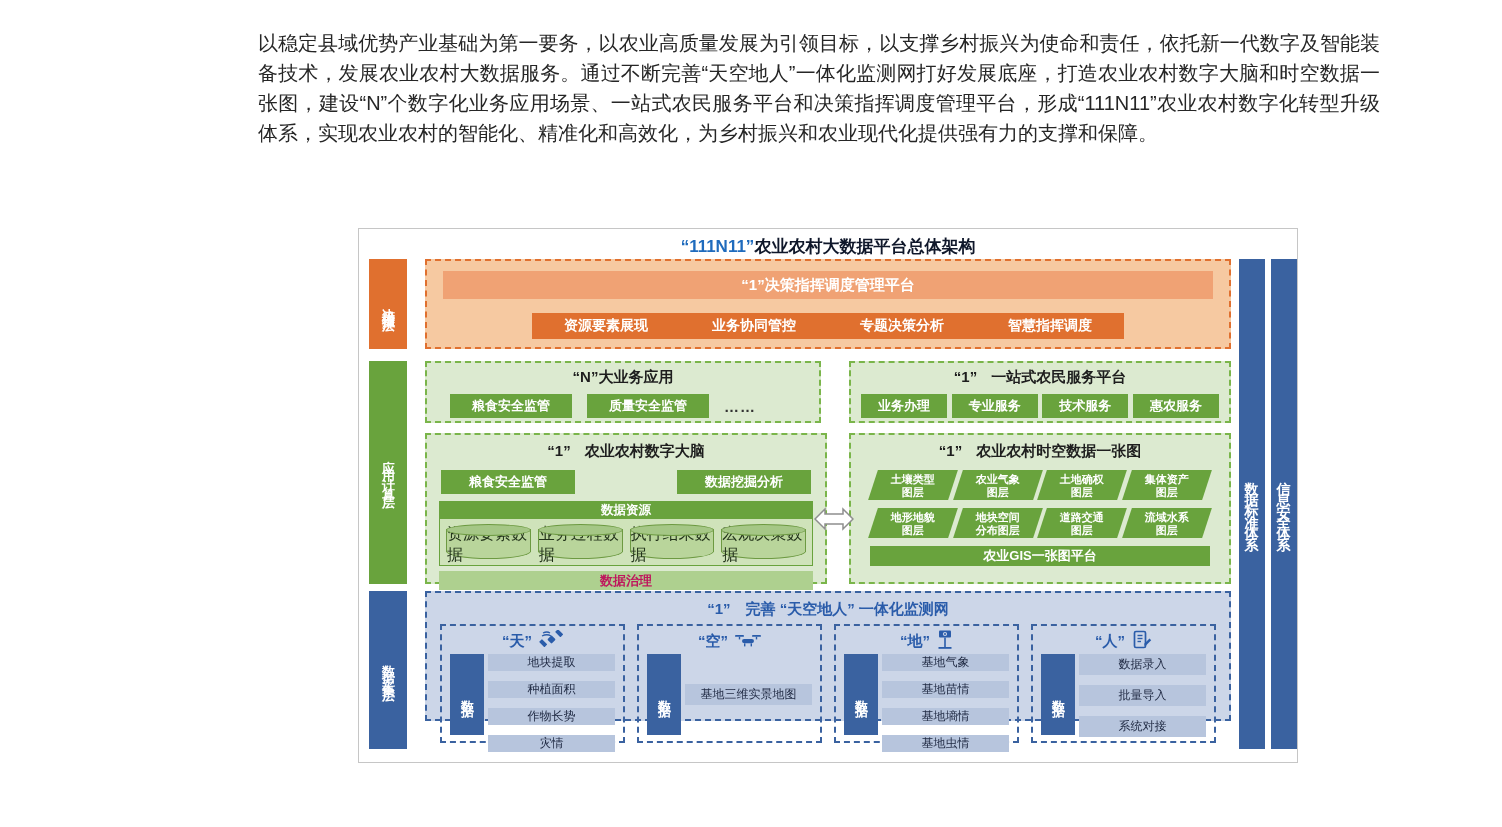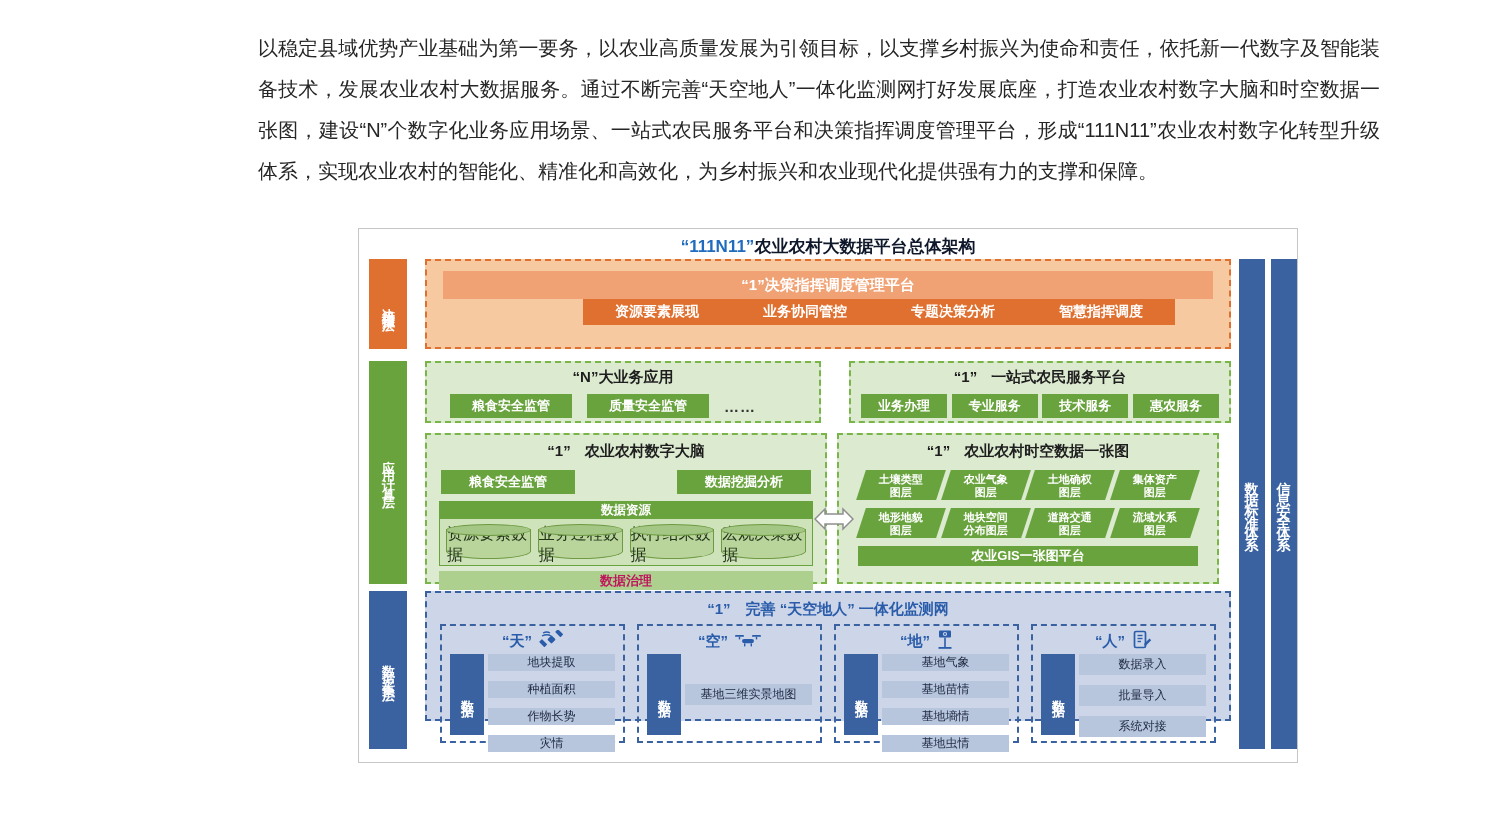--- a/index.html
+++ b/index.html
@@ -6,21 +6,21 @@
     --orange-dark:#e0702f; --orange-mid:#f0a274; --orange-light:#f6c9a1;
     --green-main:#69a33d; --green-border:#7ab54a; --green-light:#dcead0; --green-gov:#aed08f;
     --cyl-fill:#b9d59b; --cyl-top:#a5c786; --cyl-border:#6d9a42;
     --blue-dark:#3a62a0; --blue-light:#ccd6e8; --blue-row:#b7c5dd; --blue-title:#2a5caa;
     --title-blue:#1a5fae;
   }
   *{margin:0;padding:0;box-sizing:border-box;}
   body{background:#fff;font-family:"Liberation Sans","DejaVu Sans",sans-serif;}
   .page{position:relative;width:1502px;height:827px;background:#fff;overflow:hidden;}
 
-  .intro{position:absolute;left:258px;top:28px;width:1122px;font-size:20px;line-height:41px;color:#262626;text-align:justify;}
+  .intro{position:absolute;left:258px;top:28px;width:1122px;font-size:20px;line-height:30px;color:#262626;text-align:justify;}
 
   .diagram{position:absolute;left:358px;top:228px;width:940px;height:535px;border:1px solid #c6c6c6;background:#fff;}
   .dg-title{position:absolute;top:6px;left:0;width:100%;text-align:center;font-size:17px;font-weight:bold;}
   .t-q{color:#1f6bbd;} .t-r{color:#0f172a;}
 
   .vtext{writing-mode:vertical-rl;text-orientation:upright;}
 
   .side-label{position:absolute;left:10px;width:38px;display:flex;align-items:center;justify-content:center;color:#fff;font-weight:bold;font-size:13px;}
   .sl-decision{top:30px;height:90px;background:var(--orange-dark);}
   .sl-decision .vtext{letter-spacing:3px;}
@@ -30,21 +30,21 @@
   .sl-coll .vtext{letter-spacing:6px;}
 
   .right-bar{position:absolute;top:30px;height:490px;background:var(--blue-dark);color:#fff;font-weight:bold;font-size:14px;display:flex;align-items:center;justify-content:center;}
   .right-bar .vtext{letter-spacing:11px;}
   .rb-standard{left:880px;width:26px;}
   .rb-security{left:912px;width:26px;}
 
   
   .sec-decision{position:absolute;left:66px;top:30px;width:806px;height:90px;background:var(--orange-light);border:2px dashed var(--orange-dark);padding:10px 16px 0;}
   .od-band{height:28px;background:var(--orange-mid);color:#fff;font-weight:bold;font-size:15px;display:flex;align-items:center;justify-content:center;}
-  .od-items{display:flex;justify-content:flex-end;padding:0 38px;}
+  .od-items{display:flex;justify-content:center;margin-top:14px;padding:0 38px;}
   .o-btn{width:148px;height:26px;background:var(--orange-dark);color:#fff;font-weight:bold;font-size:14px;display:flex;align-items:center;justify-content:center;}
 
   
   .g-box{position:absolute;background:var(--green-light);border:2px dashed var(--green-border);}
   .g-title{text-align:center;font-weight:bold;font-size:15px;color:#1e1e1e;}
   .g-title .num{margin-right:14px;}
   .g-btn{background:var(--green-main);color:#fff;font-weight:bold;font-size:13px;height:24px;display:flex;align-items:center;justify-content:center;}
 
   .box-business{left:66px;top:132px;width:396px;height:62px;padding:5px 14px 0;}
   .biz-row{display:flex;align-items:center;margin-top:7px;gap:15px;padding-left:9px;}
@@ -58,21 +58,21 @@
   .box-brain{left:66px;top:204px;width:402px;height:151px;padding:7px 12px 0;}
   .brain-btns{display:flex;justify-content:space-between;margin-top:9px;padding:0 2px;}
   .brain-btns .g-btn{width:134px;}
   .res-group{margin-top:7px;border:1px solid var(--green-main);}
   .res-head{height:17px;background:var(--green-main);color:#fff;font-weight:bold;font-size:12.5px;display:flex;align-items:center;justify-content:center;}
   .res-body{background:#cfe3ba;padding:5px 6px 6px;display:flex;gap:7px;justify-content:center;}
   .cyl{position:relative;width:88px;height:30px;background:var(--cyl-fill);border:1px solid var(--cyl-border);border-top:none;border-radius:0 0 44px 44px / 0 0 8px 8px;margin-top:5px;display:flex;align-items:center;justify-content:center;font-size:16px;color:#22331a;padding-top:3px;}
   .cyl::before{content:"";position:absolute;top:-5px;left:-1px;right:-1px;height:10px;background:var(--cyl-top);border:1px solid var(--cyl-border);border-radius:50%;}
   .gov-band{margin-top:5px;height:19px;background:var(--green-gov);color:#be185d;font-weight:bold;font-size:13px;display:flex;align-items:center;justify-content:center;}
 
-  .box-map{left:478px;top:204px;width:382px;height:151px;padding:7px 12px 0;}
+  .box-map{left:490px;top:204px;width:382px;height:151px;padding:7px 12px 0;}
   .pg-row{display:flex;justify-content:space-between;padding:0 10px;margin-top:9px;}
   .pg-row + .pg-row{margin-top:8px;}
   .pgram{width:80px;height:30px;background:var(--green-main);transform:skewX(-18deg);display:flex;align-items:center;justify-content:center;}
   .ptxt{transform:skewX(18deg);color:#fff;font-weight:bold;font-size:11px;line-height:12.5px;text-align:center;}
   .gis-band{margin:8px auto 0;width:340px;height:20px;background:var(--green-main);color:#fff;font-weight:bold;font-size:13px;display:flex;align-items:center;justify-content:center;}
 
   .swap-arrow{position:absolute;left:455px;top:277px;z-index:5;}
 
   
   .sec-collect{position:absolute;left:66px;top:362px;width:806px;height:130px;background:var(--blue-light);border:2px dashed var(--blue-dark);padding:5px 13px 8px;}

